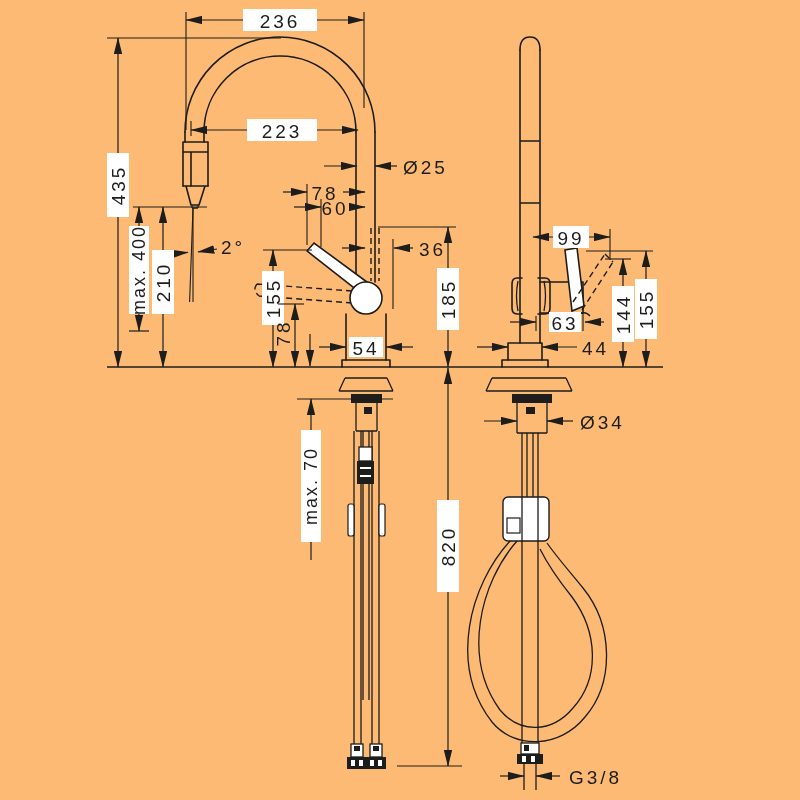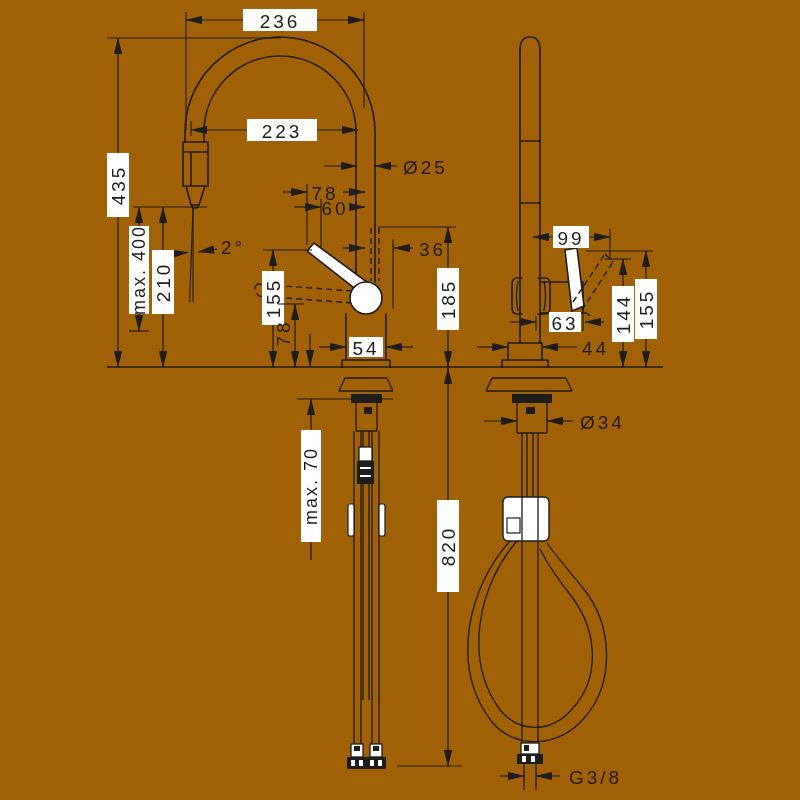--- a/index.html
+++ b/index.html
@@ -1,16 +1,16 @@
 <!DOCTYPE html>
 <html><head>
 <meta charset="utf-8">
 <style>
   html,body{margin:0;padding:0;background:#ffffff;}
-  .stage{width:800px;height:800px;background:#a16207;position:relative;font-family:"Liberation Sans",sans-serif;}
+  .stage{width:800px;height:800px;background:#fdba74;position:relative;font-family:"Liberation Sans",sans-serif;}
   svg{display:block;}
   .ol{stroke:#1d1d1b;stroke-width:1.6;fill:none;stroke-linecap:round;stroke-linejoin:round;}
   .ol2{stroke:#1d1d1b;stroke-width:1.3;fill:none;}
   .dash{stroke:#1d1d1b;stroke-width:1.4;fill:none;stroke-dasharray:6 4;}
   .dim{stroke:#1d1d1b;stroke-width:1.2;fill:none;}
   .ext{stroke:#1d1d1b;stroke-width:1.1;fill:none;}
   .blk{fill:#1d1d1b;stroke:none;}
   .wht{fill:#ffffff;stroke:none;}
   .whl{stroke:#ffffff;stroke-width:2;fill:none;}
   text{fill:#1d1d1b;font-family:"Liberation Sans",sans-serif;font-size:19px;letter-spacing:3px;}

